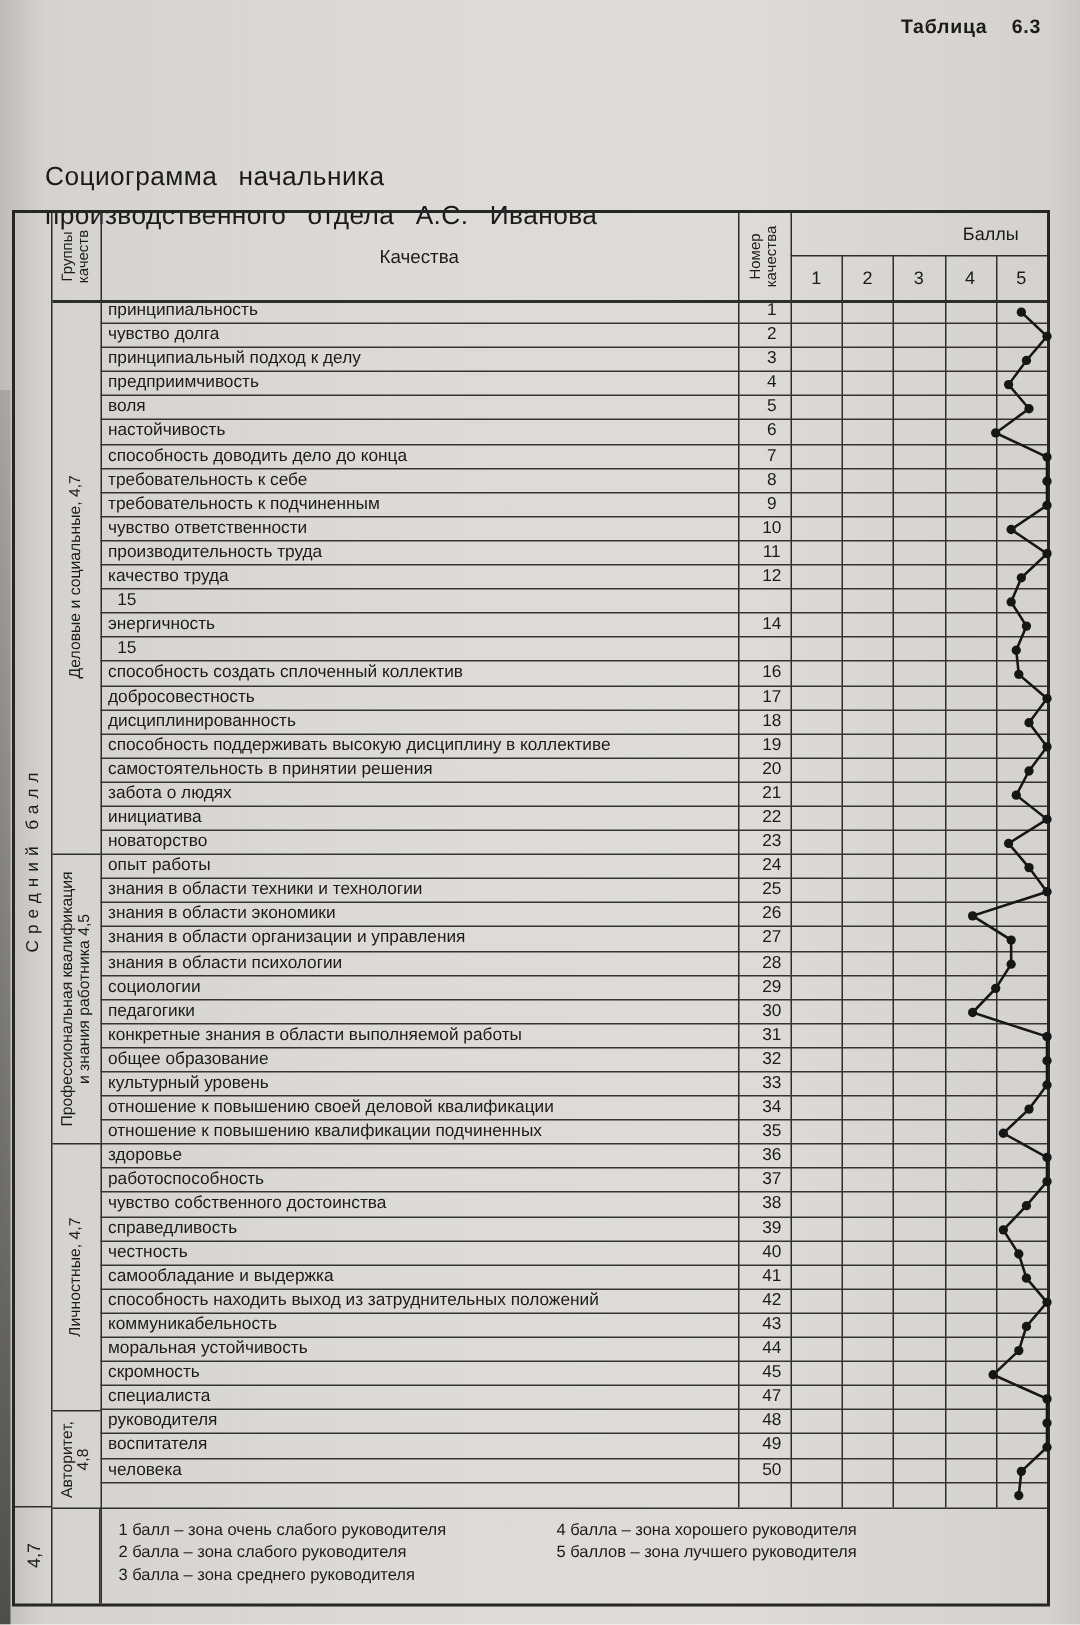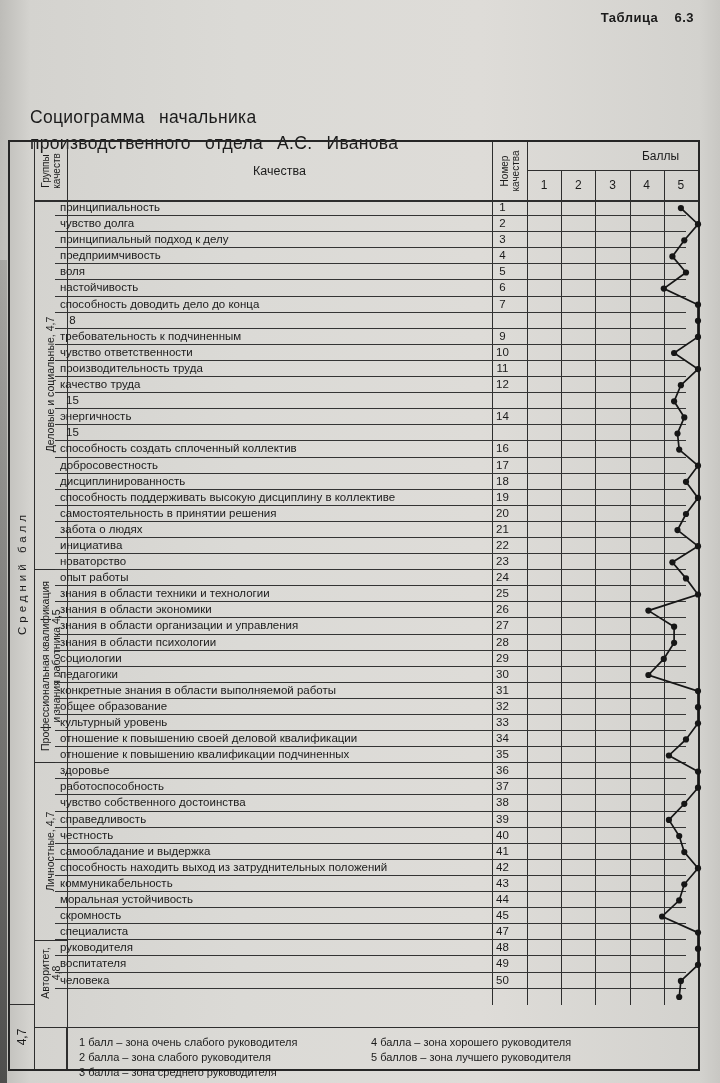--- a/index.html
+++ b/index.html
@@ -34,30 +34,30 @@
   .scol{width:34.2px;display:flex;align-items:center;justify-content:center;font-size:12px;}
   
   .gl{position:absolute;background:#2e2e2e;}
   
   .groups-col{position:absolute;left:0;top:58px;width:32px;height:805px;}
   .gcell{position:absolute;left:0;width:32px;box-sizing:border-box;border-bottom:1px solid #2e2e2e;
     display:flex;align-items:center;justify-content:center;overflow:visible;}
   .gcell:last-child{border-bottom:none;}
   .gtext{font-size:10.5px;line-height:11px;}
   
-  .rows{position:absolute;left:20px;top:58px;width:631px;height:647px;}
+  .rows{position:absolute;left:32px;top:58px;width:631px;height:647px;}
   .qrow{height:16.1px;box-sizing:border-box;border-bottom:1px solid #343434;display:flex;overflow:hidden;}
   .qcell{width:425px;font-size:11.5px;padding:1px 0 0 5px;white-space:nowrap;overflow:hidden;}
   .ncell{width:35px;text-align:center;font-size:11.5px;padding-top:1px;}
   
   .soc-svg{position:absolute;left:0;top:58px;width:670px;height:805px;overflow:visible;pointer-events:none;}
   .soc-line{fill:none;stroke:#161616;stroke-width:1.7;}
   .soc-dot{fill:#161616;}
   
-  .legend-row{position:absolute;left:0;top:863px;right:0;bottom:0;border-top:1px solid #2e2e2e;box-sizing:border-box;display:flex;margin-top:22px;}
+  .legend-row{position:absolute;left:0;top:863px;right:0;bottom:0;border-top:1px solid #2e2e2e;box-sizing:border-box;display:flex;}
   .legend-spacer{width:32px;border-right:1px solid #2e2e2e;box-sizing:border-box;}
   .legend-content{flex:1;display:flex;padding:7px 0 0 12px;}
   .legend-col{width:292px;}
   .legend-item{font-size:11px;line-height:15px;white-space:nowrap;}
 </style>
 </head>
 <body>
 
 <div class="edge-shadow"></div>
 
@@ -145,20 +145,21 @@
         </div>
         <div class="qrow">
           <div class="qcell">настойчивость</div>
           <div class="ncell">6</div>
         </div>
         <div class="qrow">
           <div class="qcell">способность доводить дело до конца</div>
           <div class="ncell">7</div>
         </div>
         <div class="qrow">
+          <div class="qcell">требовательность к себе</div>
           <div class="ncell">8</div>
         </div>
         <div class="qrow">
           <div class="qcell">требовательность к подчиненным</div>
           <div class="ncell">9</div>
         </div>
         <div class="qrow">
           <div class="qcell">чувство ответственности</div>
           <div class="ncell">10</div>
         </div>

